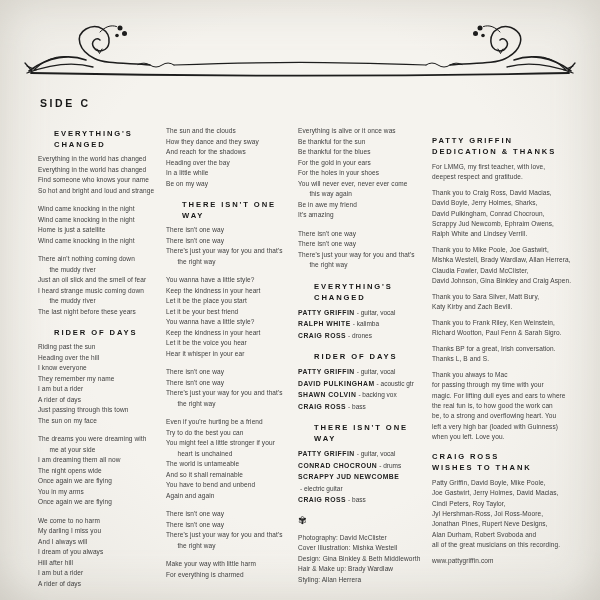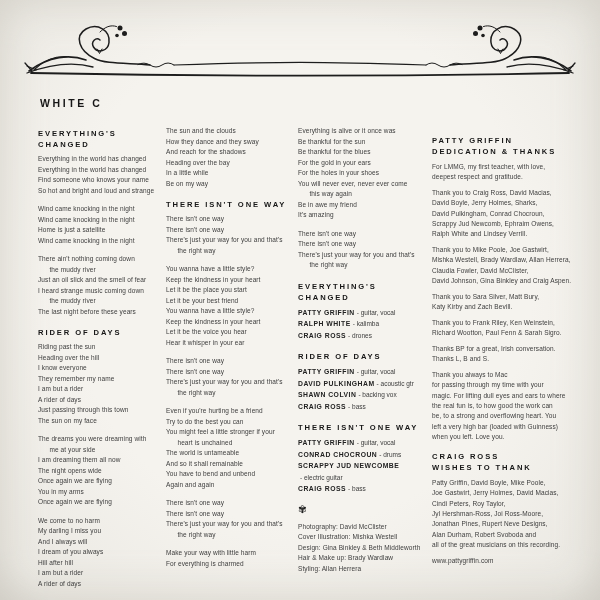--- a/index.html
+++ b/index.html
@@ -22,21 +22,21 @@
     font-size:10.5px;font-weight:bold;letter-spacing:2.6px;color:var(--ink);
   }
   .columns{position:absolute;left:0;top:126px;width:600px;}
   .col{position:absolute;top:0;}
   .col:nth-child(1){left:38px;width:126px;}
   .col:nth-child(2){left:166px;width:130px;}
   .col:nth-child(3){left:298px;width:132px;}
   .col:nth-child(4){left:432px;width:150px;}
   .hd{
     font-size:7.6px;font-weight:bold;letter-spacing:1.9px;line-height:11px;
-    color:var(--ink);margin:10px 0 4px;white-space:pre-line;
+    color:var(--ink);margin:10px 16px 4px;white-space:pre-line;
   }
   .col .hd:first-child{margin-top:2px;}
   .ln{
     font-size:6.5px;line-height:10.5px;letter-spacing:.1px;
     color:var(--text);white-space:pre;
   }
   .stanza{margin-bottom:8px;}
   .credits{margin-bottom:2px;}
   .credit{line-height:11.5px;font-size:6.5px;color:var(--text);}
   .cname{font-weight:bold;letter-spacing:.5px;font-size:6.8px;color:#222;white-space:nowrap;}
@@ -69,21 +69,21 @@
 
       <path d="M 146,56 l 5,9 l 5,-9" stroke-width="2"></path>
 
       <path d="M 300,88 q -12,-8 -24,0 q -12,8 -24,0 q -12,-7 -24,-1" stroke-width="2"></path>
     </g>
     <use href="#cornerL" transform="translate(1104 0) scale(-1 1)"></use>
     <path d="M 14,104 C 370,111 734,111 1090,104" stroke="#1d1d1d" stroke-width="3.6" stroke-linecap="round"></path>
     <path d="M 300,88 C 520,81 584,81 804,88" stroke="#1d1d1d" stroke-width="2.2" stroke-linecap="round"></path>
   </svg>
 
-  <div class="side-label">WHITE C</div>
+  <div class="side-label">SIDE C</div>
 
   <div class="columns">
       <div class="col">
         <div class="hd">EVERYTHING'S CHANGED</div>
         <div class="stanza">
           <div class="ln">Everything in the world has changed</div>
           <div class="ln">Everything in the world has changed</div>
           <div class="ln">Find someone who knows your name</div>
           <div class="ln">So hot and bright and loud and strange</div>
         </div>

